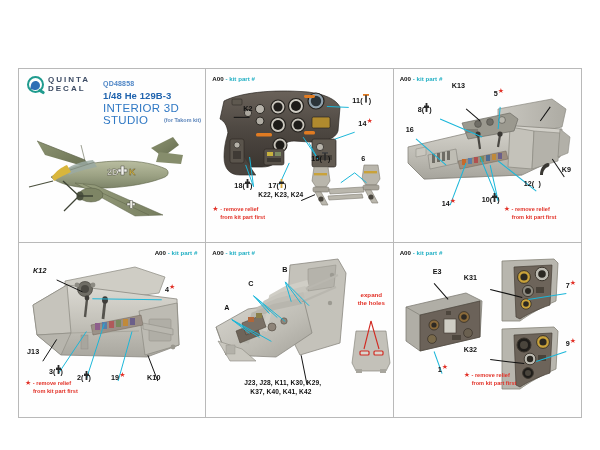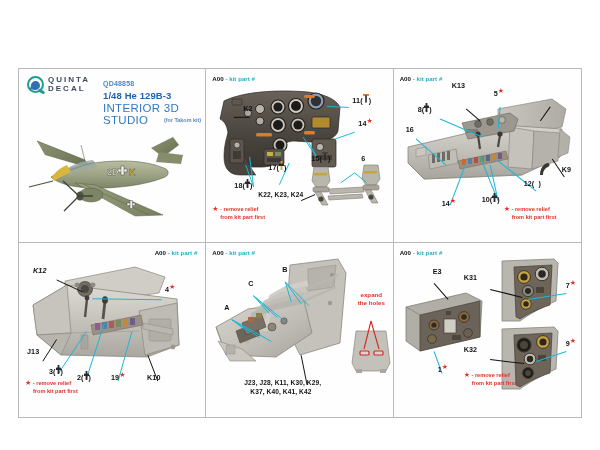--- a/index.html
+++ b/index.html
@@ -234,21 +234,21 @@
           <rect x="2.2" y="1.2" width="1.6" height="7.4" fill="#2a2a2a"></rect>
         </svg>)
     </div>
     <div class="lbl" style="left:155px;top:85px;">6</div>
     <div class="lbl" style="left:28px;top:110px;">
       <span>18</span>(<svg width="5" height="9" viewBox="0 0 5 9">
           <rect x="1.6" y="0" width="1.8" height="9" fill="#2a2a2a"></rect>
           <rect x="0" y="2.6" width="5" height="2.4" fill="#2a2a2a"></rect>
         </svg>)
     </div>
-    <div class="lbl" style="left:62px;top:92px;">
+    <div class="lbl" style="left:62px;top:110px;">
       <span>17</span>(<svg width="5" height="9" viewBox="0 0 5 9">
           <rect x="1.6" y="0" width="1.8" height="9" fill="#d5a63a"></rect>
           <rect x="0" y="2.6" width="5" height="2.4" fill="#2a2a2a"></rect>
         </svg>)
     </div>
     <div class="lbl sm" style="left:52px;top:122px;">K22, K23, K24</div>
 
     <div class="note" style="left:6px;top:136px;">
       <span class="star">★</span>
       <span>- remove relief</span><br>

